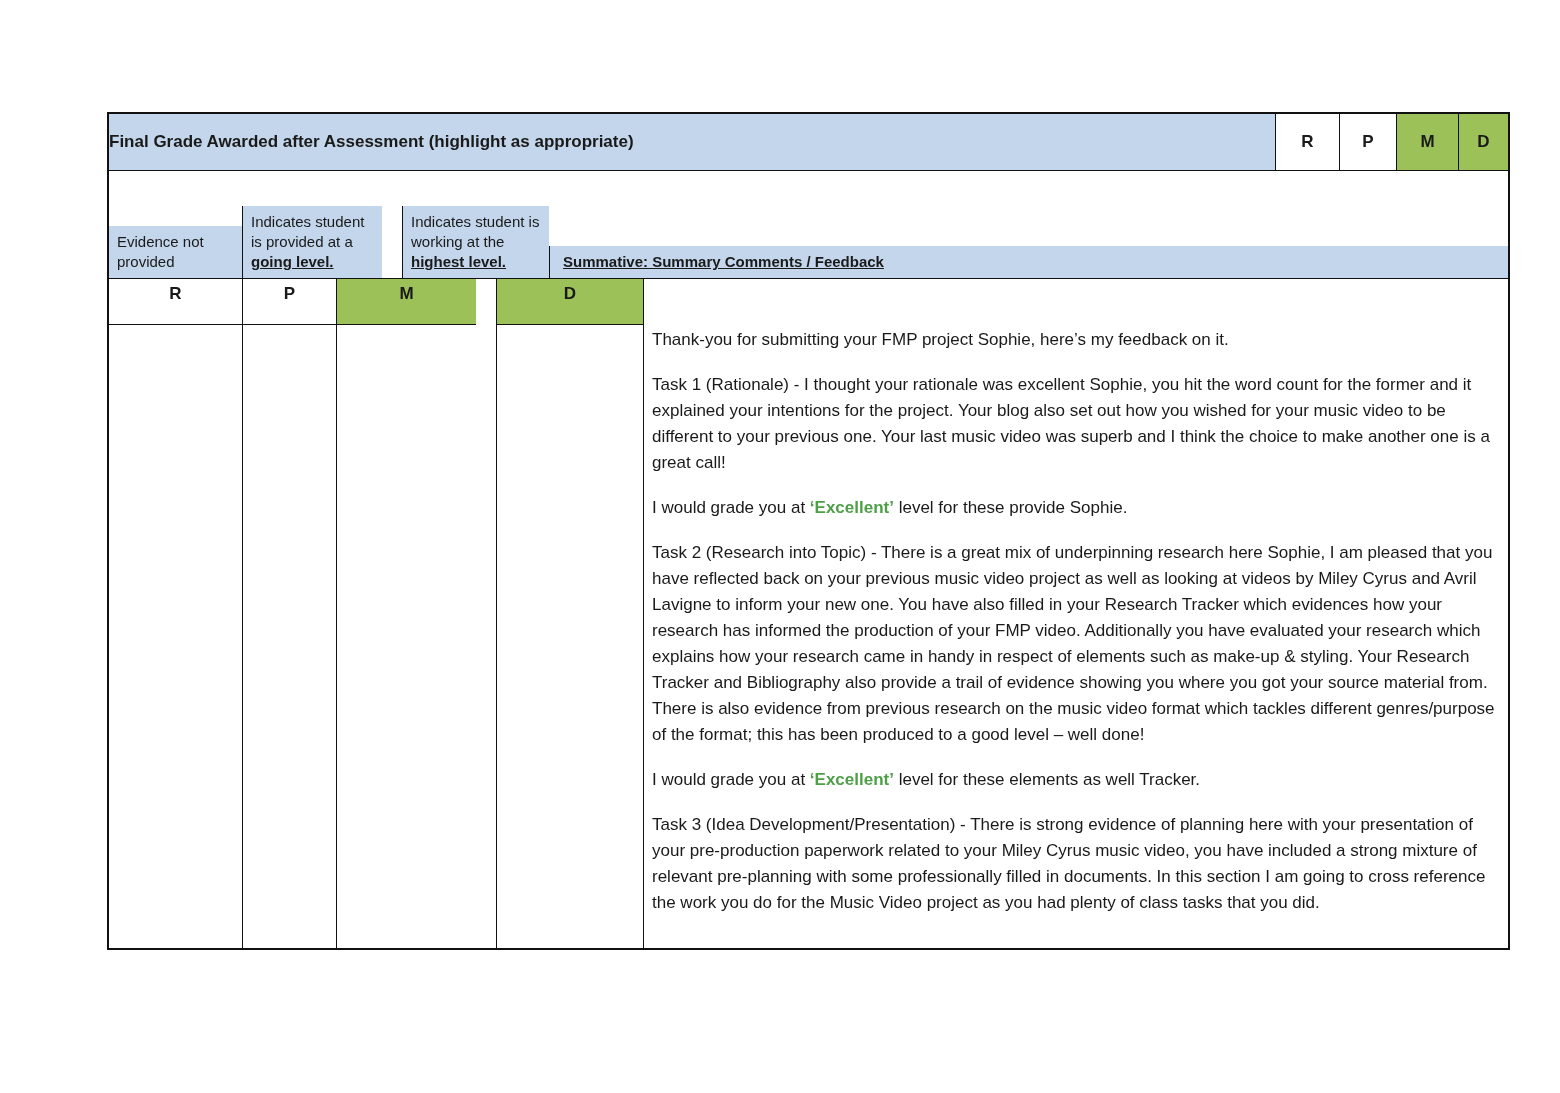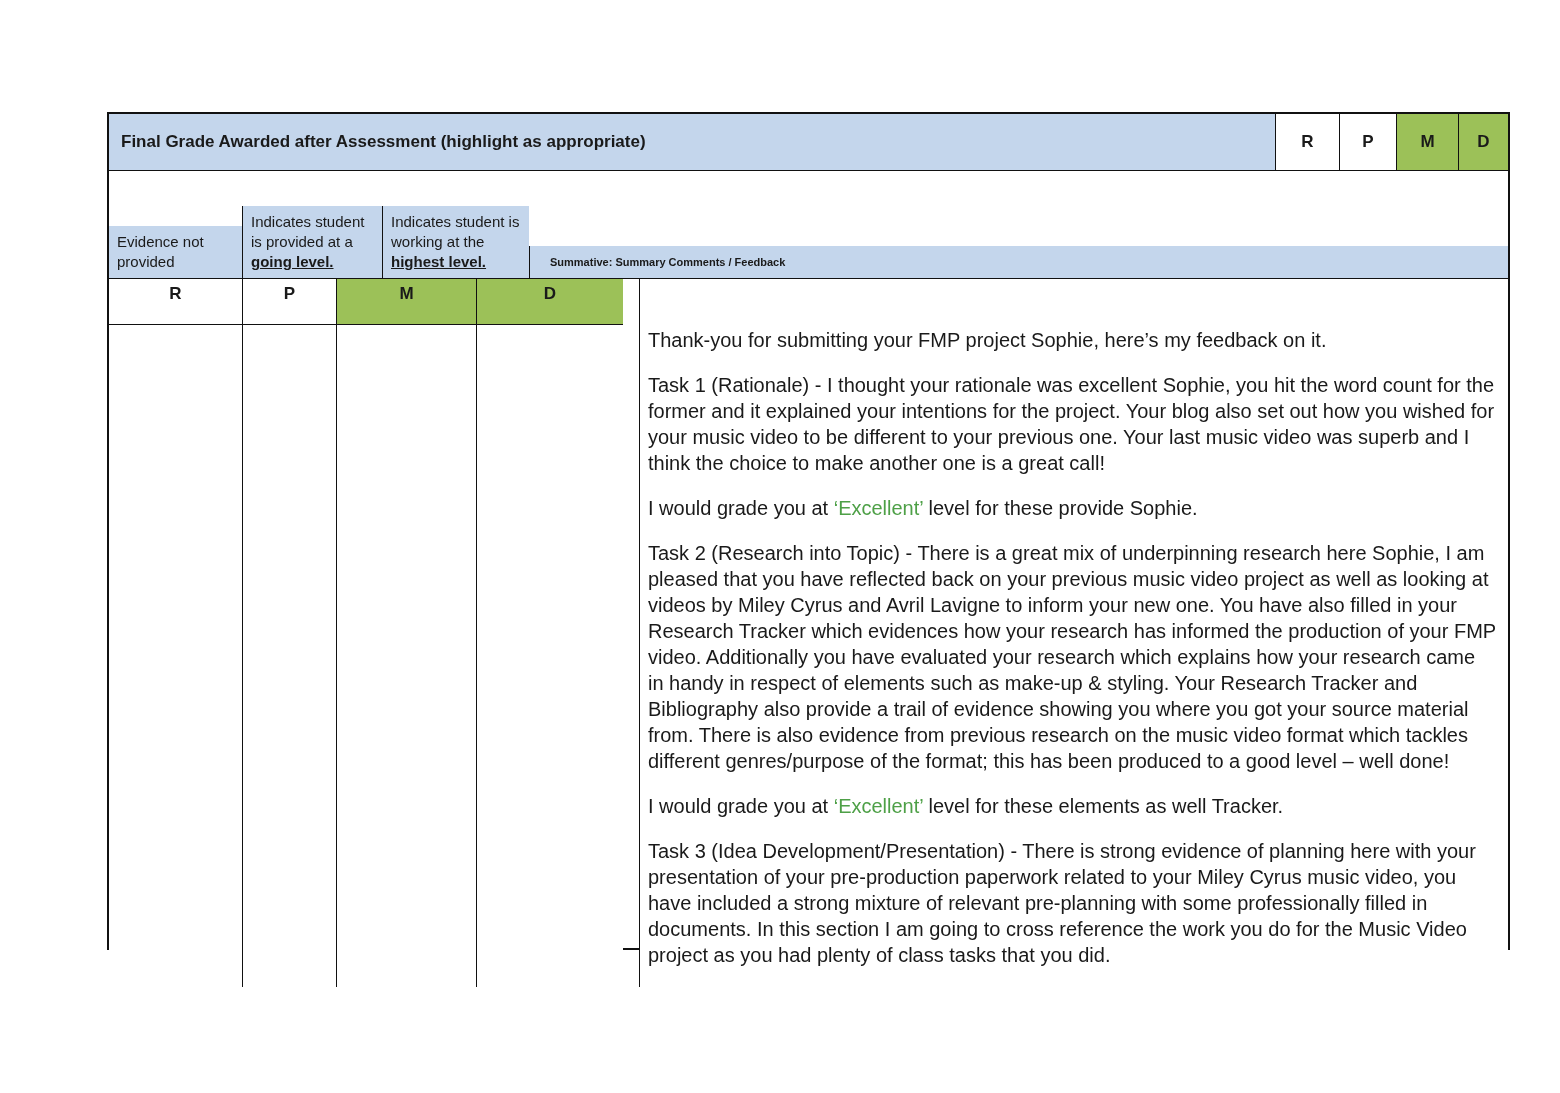--- a/index.html
+++ b/index.html
@@ -33,21 +33,20 @@
   .bl { border-left: 1.5px solid #111; }
   .bt { border-top: 1.5px solid #111; }
 
   
   .row-title { height: 56px; flex: 0 0 auto; }
   .title-cell {
     flex: 1 1 auto;
     background: var(--header-blue, #c4d6ec);
     display: flex;
     align-items: center;
-    padding-left: 12px;
     font-size: 17px;
     font-weight: bold;
   }
   .grade-opt {
     flex: 0 0 auto;
     display: flex;
     align-items: center;
     justify-content: center;
     font-size: 17px;
     font-weight: bold;
@@ -66,24 +65,24 @@
     font-size: 15px;
     line-height: 20px;
     padding: 6px 8px;
     display: flex;
     flex-direction: column;
     justify-content: center;
   }
   .col1 { flex: 0 0 133px; }
   .col2 { flex: 0 0 94px; }
   .col3 { flex: 0 0 140px; }
-  .col4 { flex: 0 0 147px; }
+  .col4 { flex: 0 0 147px; margin-left: 20px; }
   .col5 { flex: 1 1 auto; }
   .emph { font-weight: bold; text-decoration: underline; }
-  .hdr-summative { font-weight: bold; font-size: 11px; padding-left: 20px; }
+  .hdr-summative { font-weight: bold; font-size: 15px; padding-left: 13px; text-decoration: underline; }
 
   
   .row-body { flex: 1 1 auto; }
   .narrow-col {
     display: flex;
     flex-direction: column;
     background: #ffffff;
   }
   .grade-box {
     height: 46px;
@@ -93,29 +92,28 @@
     font-size: 17px;
     font-weight: bold;
     padding-top: 5px;
     background: #ffffff;
   }
   .col-rest { flex: 1 1 auto; }
 
   .feedback-cell {
     background: #ffffff;
     padding: 48px 12px 0 8px;
-    font-size: 20px;
+    font-size: 17px;
     line-height: 26px;
     overflow: hidden;
-    margin-left: 16px;
   }
   .para { margin: 0 0 19px 0; }
   .excellent {
     color: var(--excellent-green, #4ea047);
-    font-weight: normal;
+    font-weight: bold;
   }
 </style>
 </head>
 <body>
 
 <div class="page">
   <div class="doc-table">
 
     <div class="row row-title">
       <div class="cell title-cell">Final Grade Awarded after Assessment (highlight as appropriate)</div>

